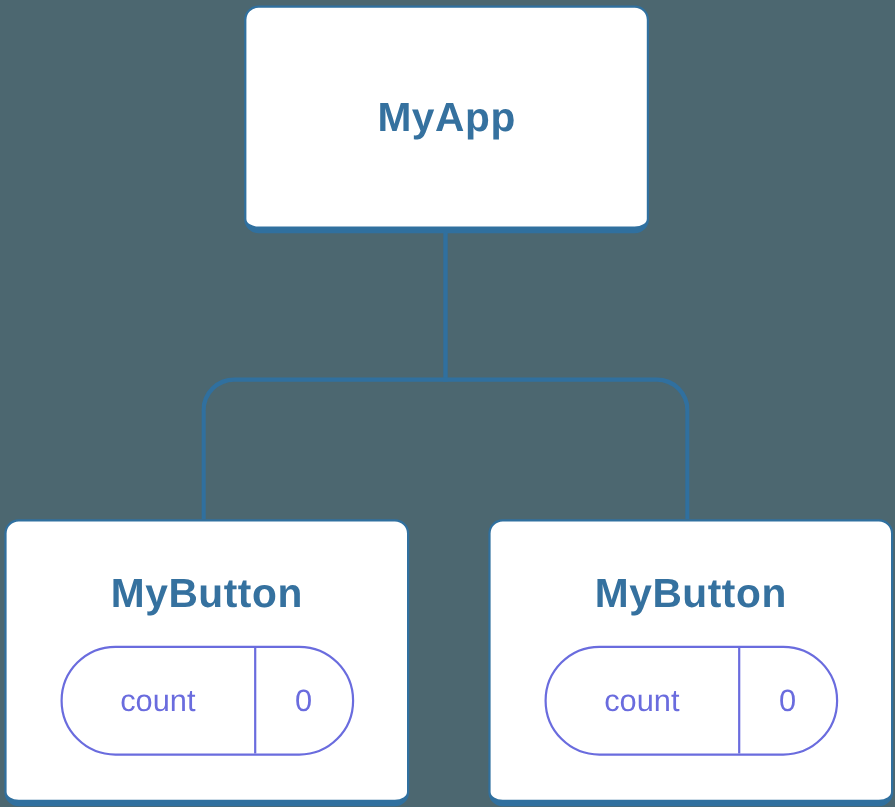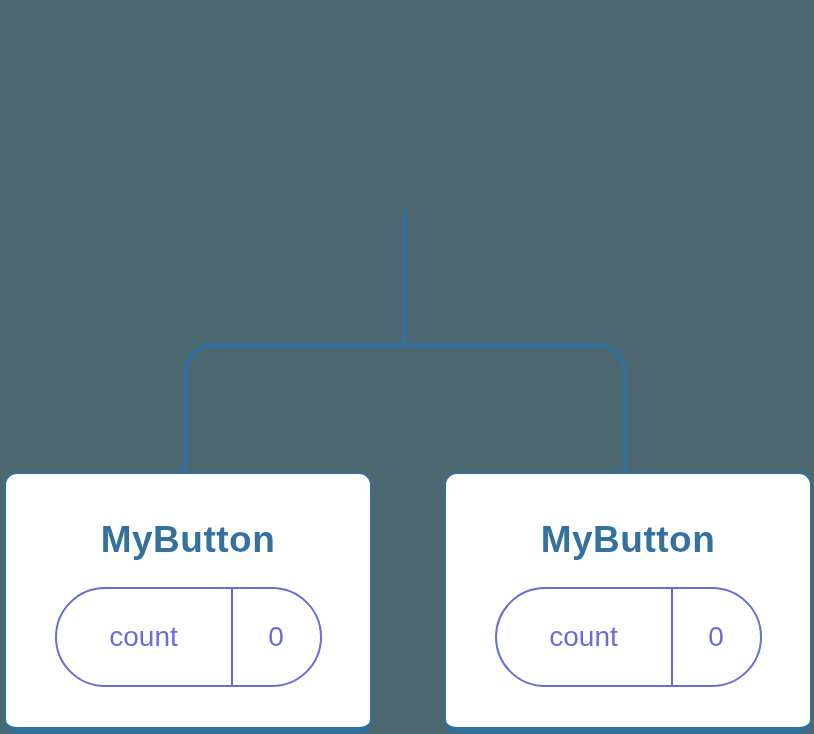--- a/index.html
+++ b/index.html
@@ -102,20 +102,23 @@
   }
 </style>
 </head>
 <body>
 
 <div class="canvas">
 
   <div class="stem"></div>
   <div class="branch"></div>
 
+  <div class="node node-root">
+    <span class="node-title">MyApp</span>
+  </div>
 
   <div class="node node-child node-child-left">
     <span class="node-title">MyButton</span>
     <div class="pill">
       <span class="pill-name">count</span>
       <span class="pill-value">0</span>
     </div>
   </div>
 
   <div class="node node-child node-child-right">

